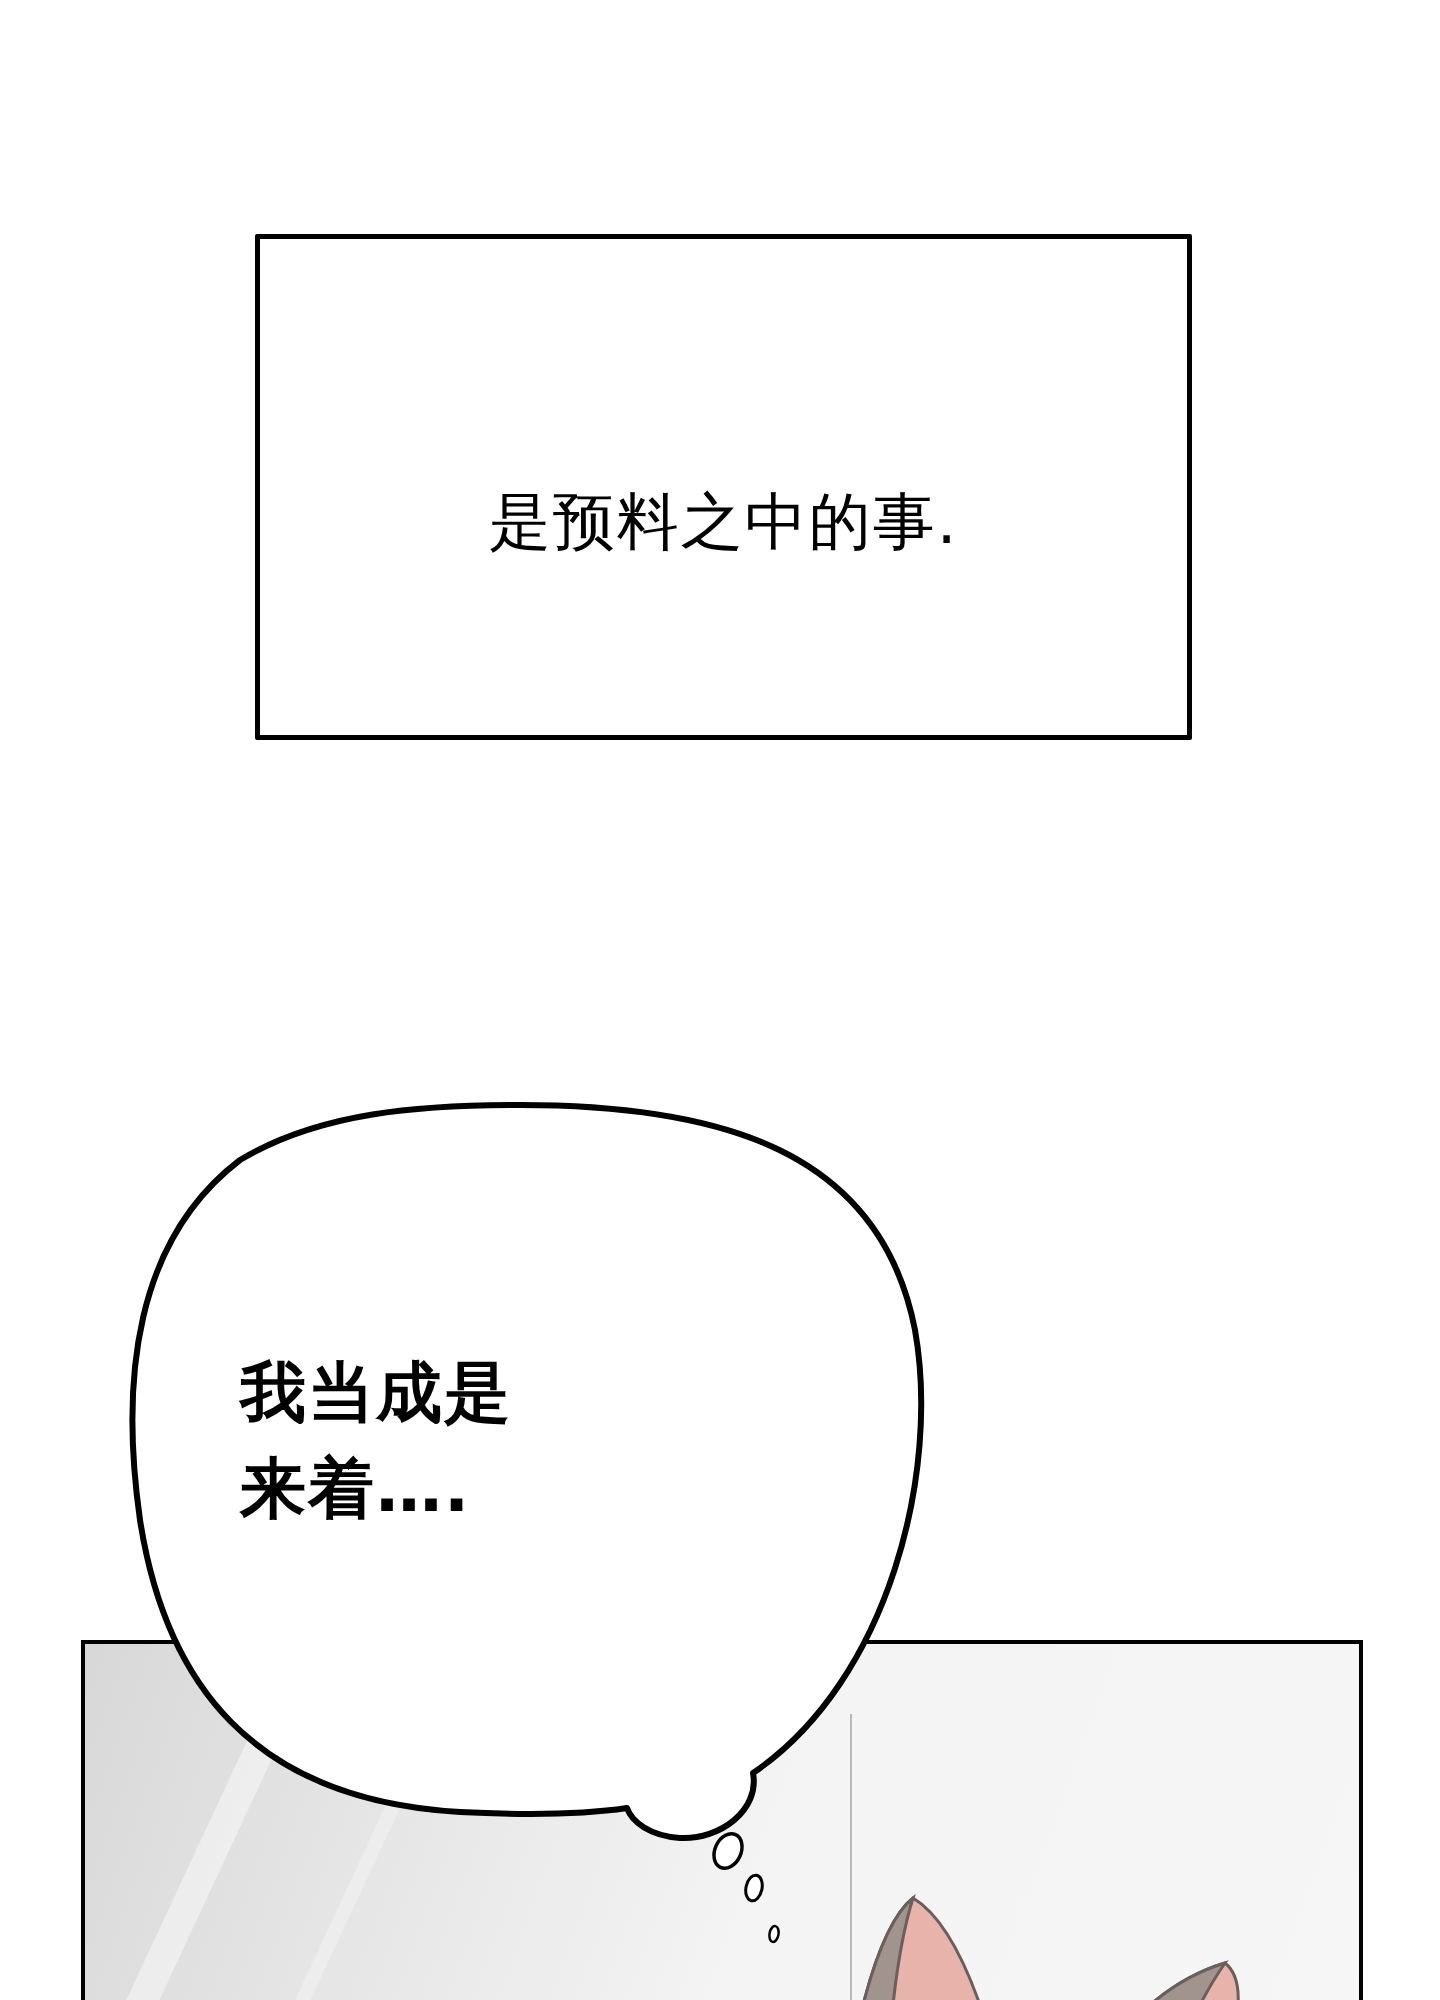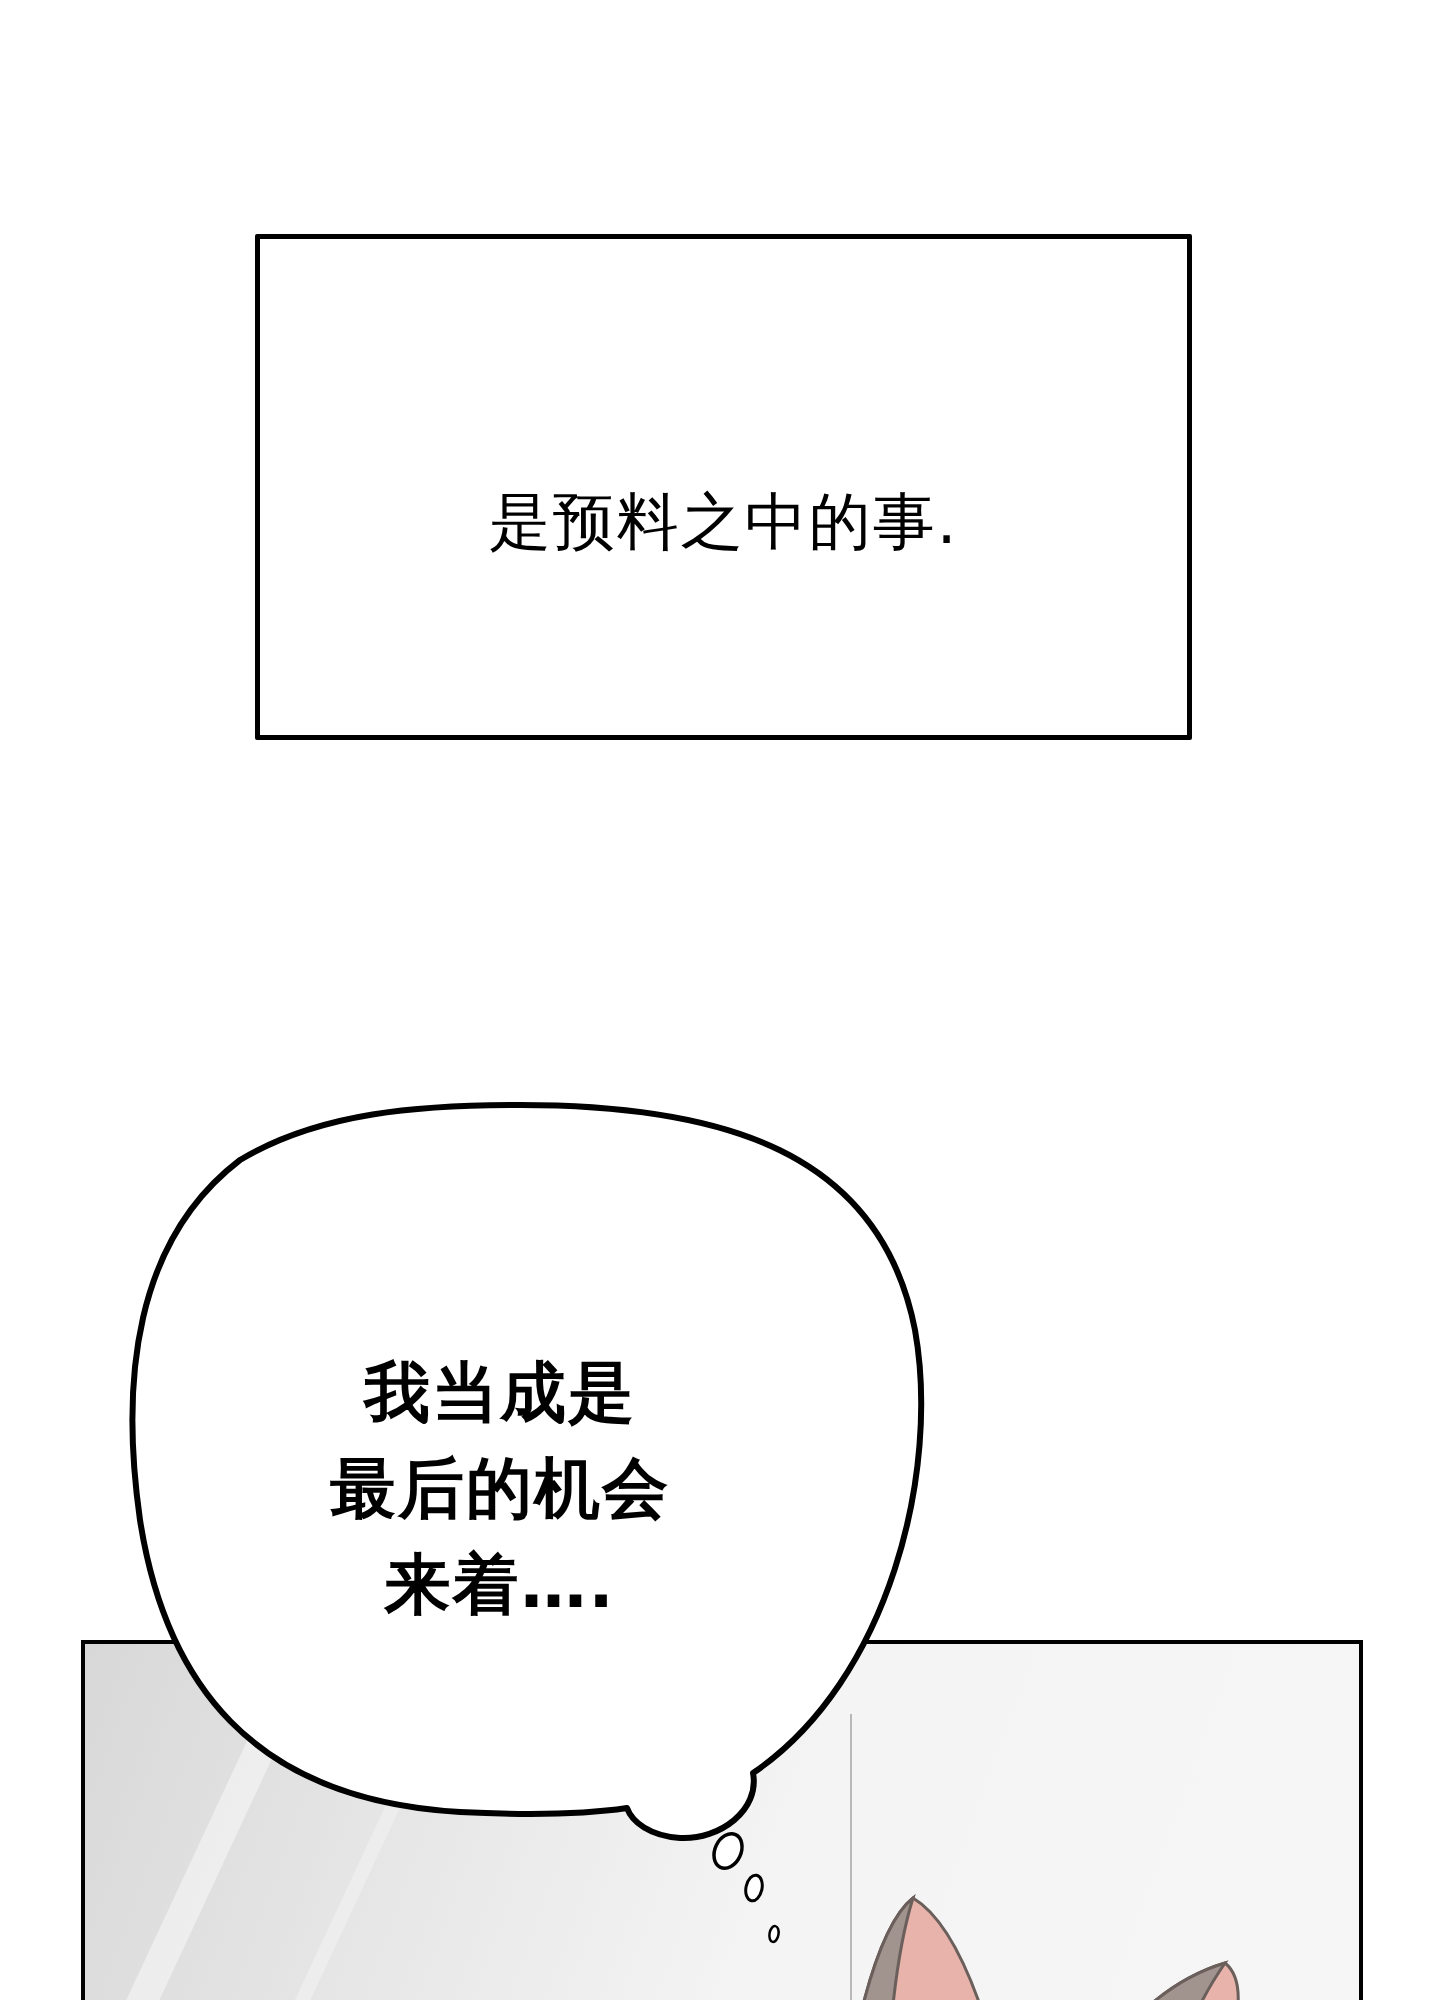--- a/index.html
+++ b/index.html
@@ -30,21 +30,21 @@
     position: absolute; background: rgba(255,255,255,0.45);
     transform-origin: top left;
   }
   .divider-line {
     position: absolute; left: 765px; top: 70px; width: 2px; height: 320px;
     background: #b8b8b8;
   }
   .bubble-svg { position: absolute; left: 0; top: 0; width: 1440px; height: 2000px; pointer-events: none; }
   .bubble-text {
     position: absolute; left: 240px; top: 1345px; width: 520px;
-    text-align: center; font-size: 66px; line-height: 96px;
+    text-align: left; font-size: 66px; line-height: 96px;
     color: #000; font-weight: bold; letter-spacing: 2px;
   }
   .bubble-line { display: block; white-space: nowrap; }
 </style>
 </head>
 <body>
 
 <div class="narration-box">
   <div class="narration-text">是预料之中的事.</div>
 </div>
@@ -73,15 +73,14 @@
            C 250 1800, 165 1680, 140 1520
            C 120 1380, 135 1240, 240 1160
            C 320 1112, 420 1105, 520 1105 Z" fill="#ffffff" stroke="#000" stroke-width="6" stroke-linejoin="round"></path>
   <ellipse cx="728" cy="1851" rx="13" ry="18" transform="rotate(25 728 1851)" fill="#ffffff" stroke="#000" stroke-width="3.5"></ellipse>
   <ellipse cx="754" cy="1888" rx="8" ry="13" transform="rotate(12 754 1888)" fill="#ffffff" stroke="#000" stroke-width="3"></ellipse>
   <ellipse cx="774" cy="1934" rx="4.5" ry="8" transform="rotate(10 774 1934)" fill="#ffffff" stroke="#000" stroke-width="2.5"></ellipse>
 </svg>
 
 <div class="bubble-text">
   <span class="bubble-line">我当成是</span>
-  <span class="bubble-line">最后的机会</span>
   <span class="bubble-line">来着….</span>
 </div>
 
 </body></html>

